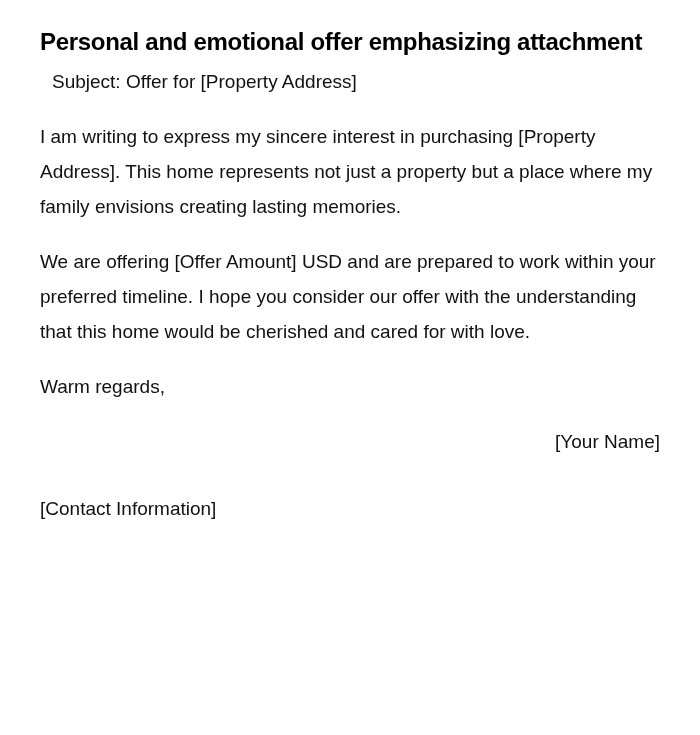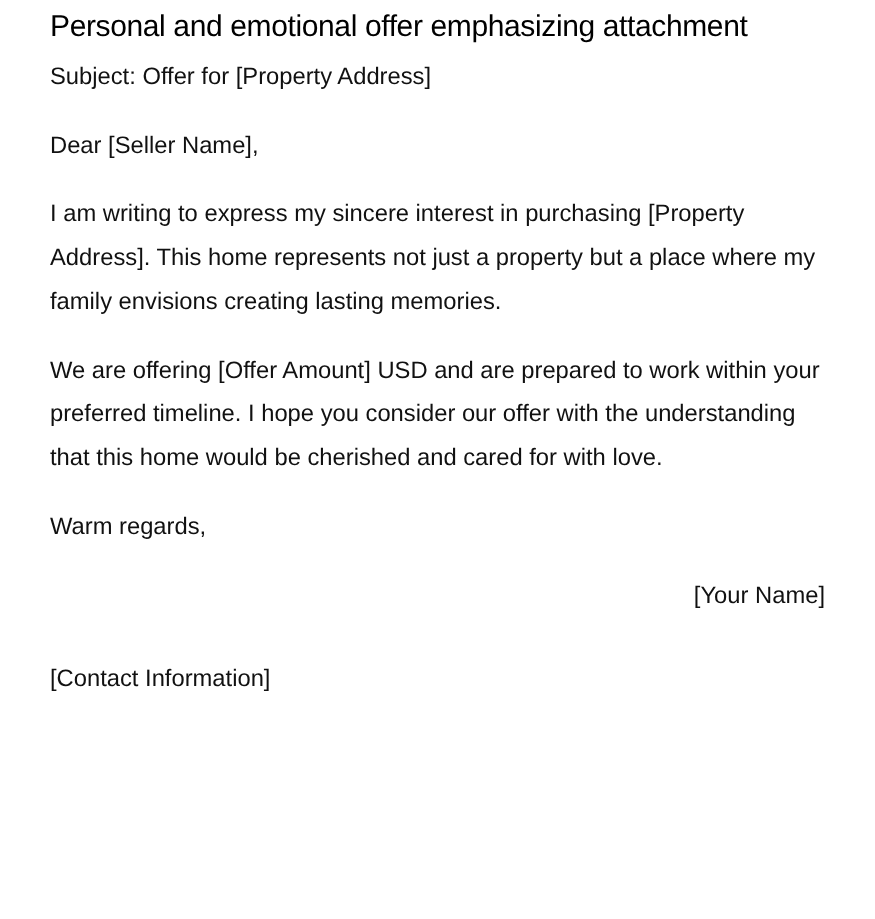--- a/index.html
+++ b/index.html
@@ -5,44 +5,44 @@
     html, body { margin: 0; padding: 0; background: #ffffff; }
     body { width: 700px; height: 735px; overflow: hidden; }
     .doc {
       position: relative;
       padding: 0 40px;
       color: #000000;
       font-family: "Liberation Sans", sans-serif;
     }
     .title {
       margin: 0;
+      padding-top: 20px;
       font-size: 24px;
-      font-weight: normal;
+      font-weight: bold;
       line-height: 44px;
       letter-spacing: -0.3px;
     }
     .p {
       margin: 0;
       font-size: 19px;
       line-height: 35px;
       color: #111111;
     }
-    .subject { margin-top: 0px; }
+    .subject { margin-top: 0px; margin-left: 12px; }
     .greet { margin-top: 20px; }
     .body1 { margin-top: 20px; }
     .body2 { margin-top: 20px; }
     .closing { margin-top: 20px; }
     .name { margin-top: 20px; text-align: right; }
     .contact { margin-top: 32px; }
   </style>
 </head>
 <body>
 
 <div class="doc">
   <h1 class="title">Personal and emotional offer emphasizing attachment</h1>
   <p class="p subject">Subject: Offer for [Property Address]</p>
-  <p class="p greet">Dear [Seller Name],</p>
   <p class="p body1">I am writing to express my sincere interest in purchasing [Property Address]. This home represents not just a property but a place where my family envisions creating lasting memories.</p>
   <p class="p body2">We are offering [Offer Amount] USD and are prepared to work within your preferred timeline. I hope you consider our offer with the understanding that this home would be cherished and cared for with love.</p>
   <p class="p closing">Warm regards,</p>
   <p class="p name">[Your Name]</p>
   <p class="p contact">[Contact Information]</p>
 </div>
 
 </body></html>

